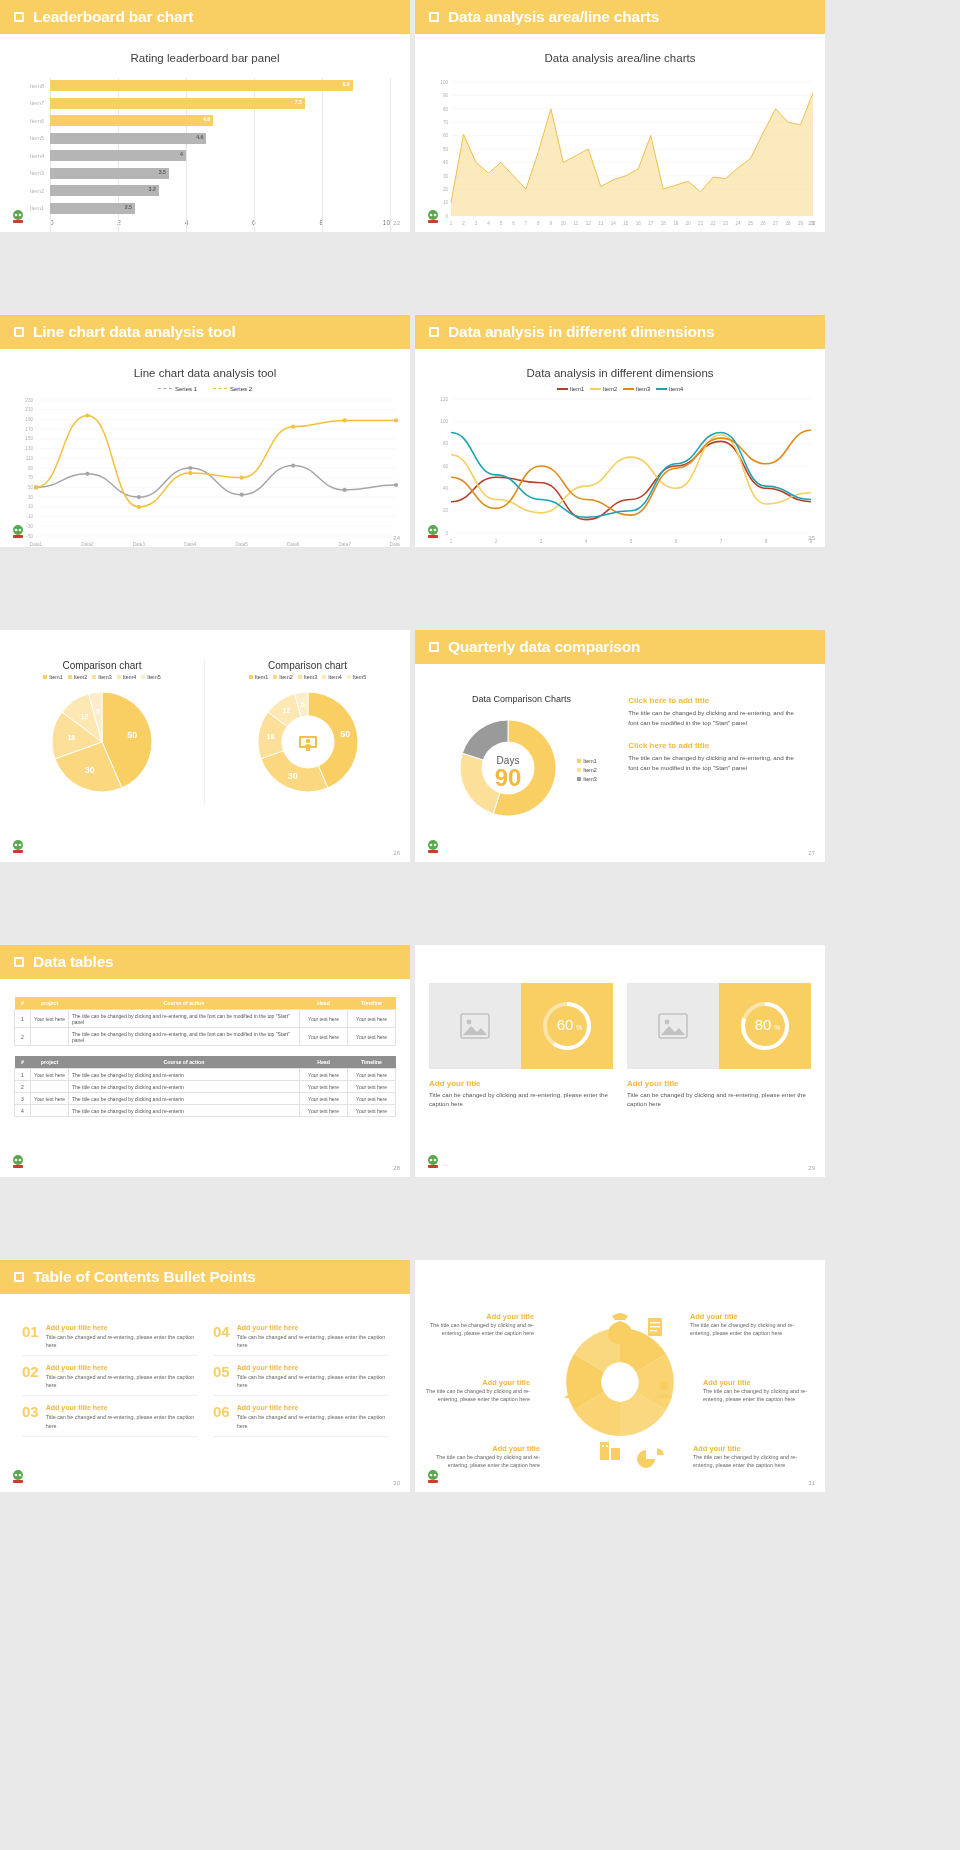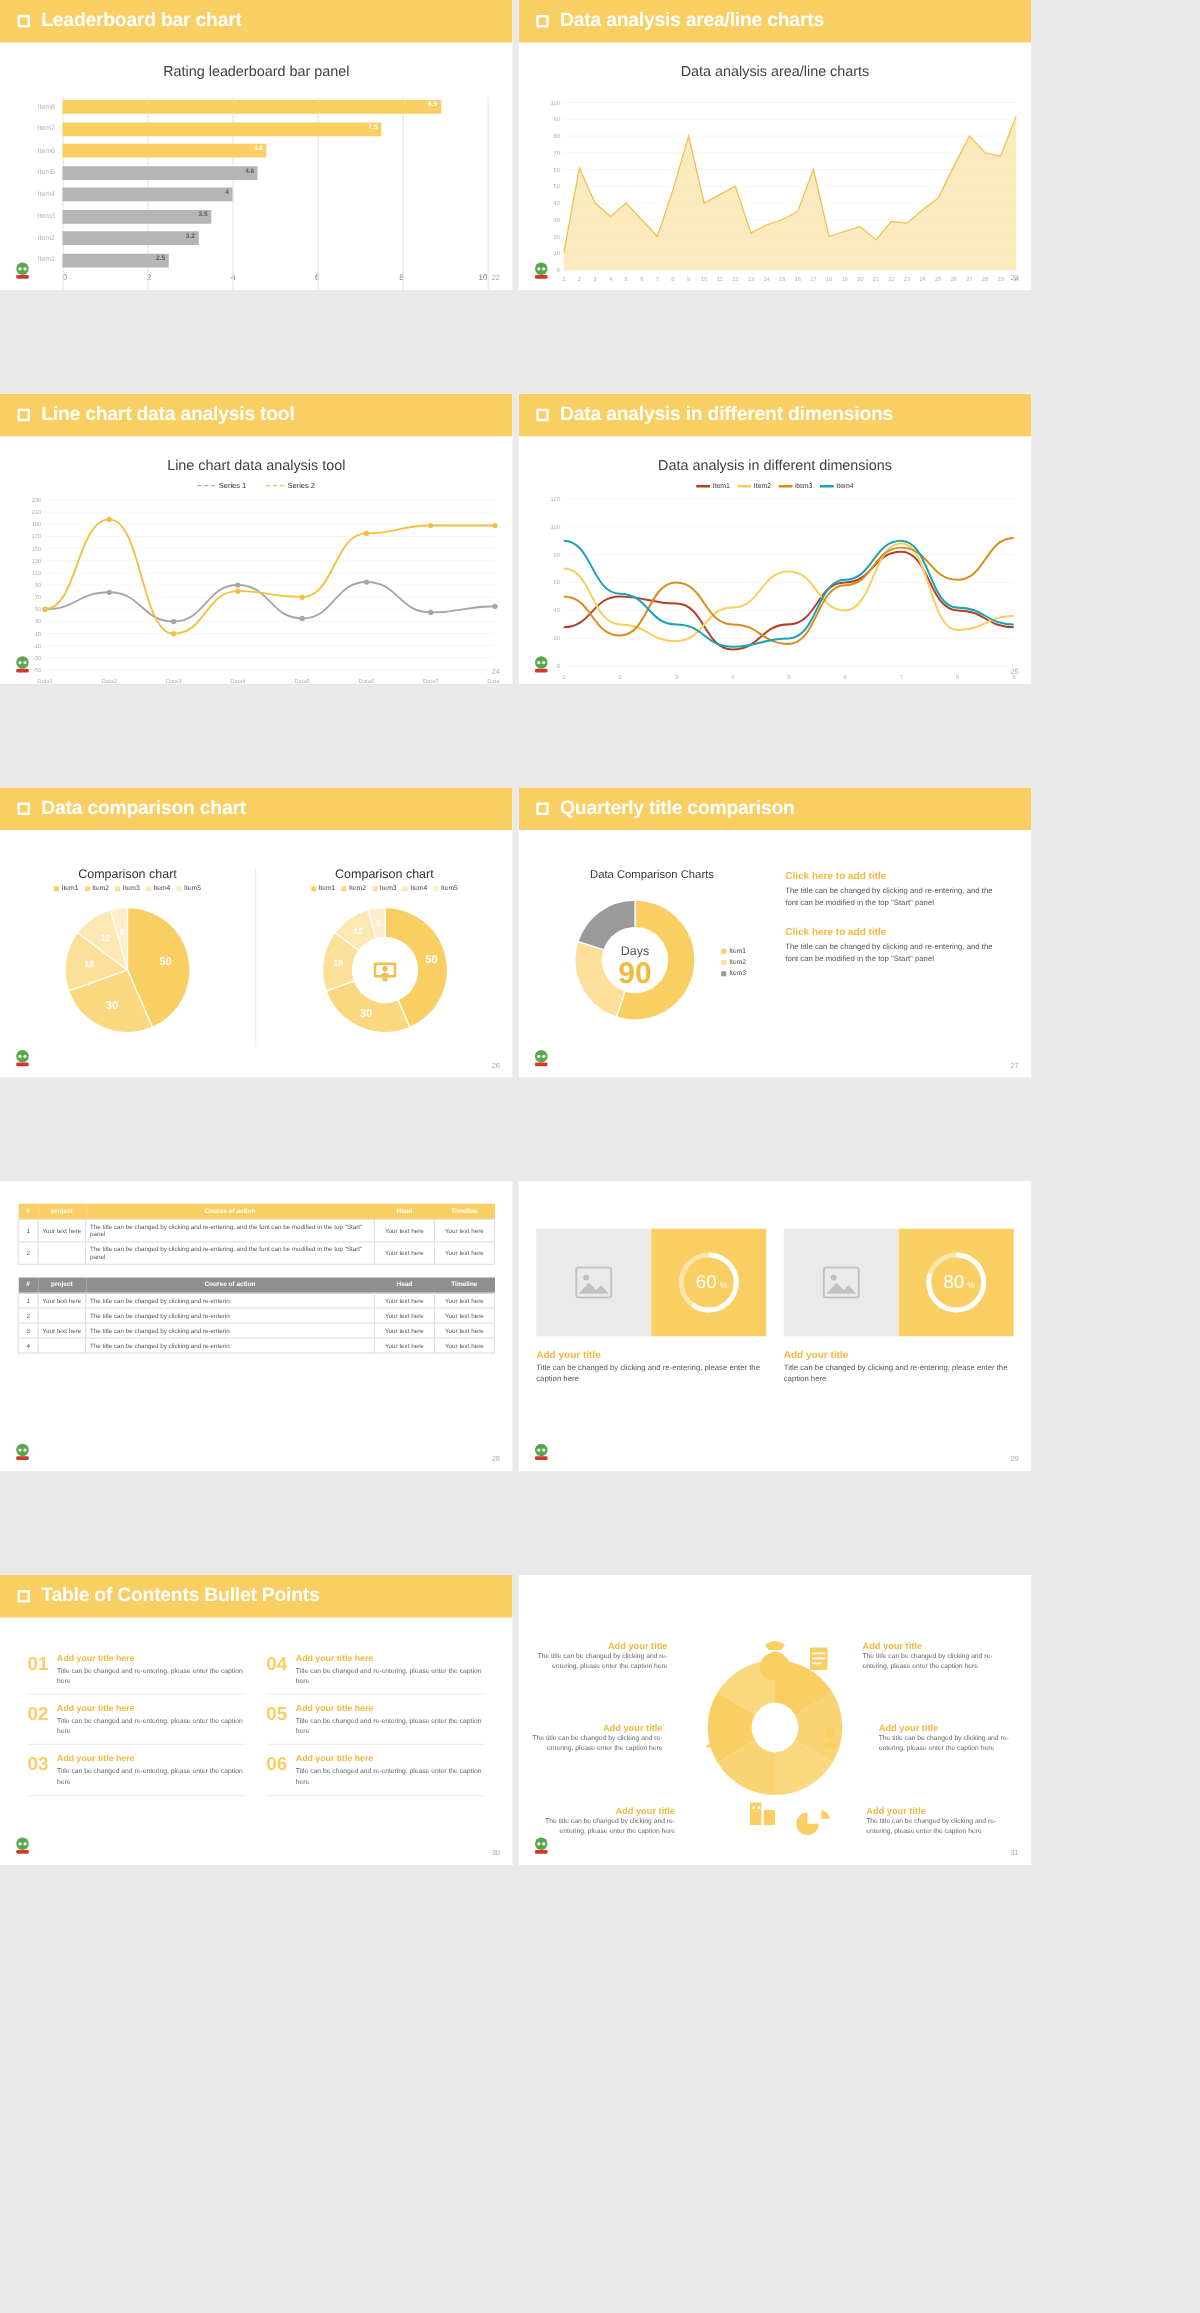--- a/index.html
+++ b/index.html
@@ -401,24 +401,20 @@
           <circle cx="8" cy="6" r="5" fill="#5aa84e"></circle>
           <circle cx="6" cy="6" r="1.3" fill="#fff"></circle>
           <circle cx="10" cy="6" r="1.3" fill="#fff"></circle>
           <rect x="3" y="11" width="10" height="3" rx="1" fill="#d03a2a"></rect>
         </svg>
   </div>
   <div class="pgno">25</div>
 </div>
 
 <div class="slide">
-  <div class="sbar">
-    <span class="sq"></span>
-    <h2>Data comparison chart</h2>
-  </div>
   <div class="body">
     <div style="display:flex;margin-top:30px;">
       <div style="width:50%;border-right:1px solid #eee;">
         <div style="text-align:center;font-size:10px;color:#333;">Comparison chart</div>
         <div class="plegend" id="pieLeg1">
               <div class="pli">
                 <b style="background: rgb(249, 207, 100);"></b>
                 <span>Item1</span>
               </div>
               <div class="pli">
@@ -505,21 +501,21 @@
           <circle cx="10" cy="6" r="1.3" fill="#fff"></circle>
           <rect x="3" y="11" width="10" height="3" rx="1" fill="#d03a2a"></rect>
         </svg>
   </div>
   <div class="pgno">26</div>
 </div>
 
 <div class="slide">
   <div class="sbar">
     <span class="sq"></span>
-    <h2>Quarterly title comparison</h2>
+    <h2>Quarterly data comparison</h2>
   </div>
   <div class="body">
     <div style="display:flex;margin-top:30px;justify-content:space-between;">
       <div style="width:52%;text-align:center;">
         <div style="font-size:9px;color:#333;margin-bottom:6px;">Data Comparison Charts</div>
         <div style="display:flex;align-items:center;justify-content:center;gap:6px;">
           <svg id="daysDonut" width="125" height="120" viewBox="0 0 125 120">
                 <path d="M62,10 A48,48 0 1,1 47.16718427000251,103.65071278216736 L53.965558146251354,82.727469423674 A26,26 0 1,0 62,32 Z" fill="#f9cf64" stroke="#fff" stroke-width="1"></path>
                 <path d="M47.16718427000251,103.65071278216736 A48,48 0 0,1 16.349287217832632,43.16718427000251 L37.272530576326005,49.96555814625136 A26,26 0 0,0 53.965558146251354,82.727469423674 Z" fill="#fcdf98" stroke="#fff" stroke-width="1"></path>
                 <path d="M16.349287217832632,43.16718427000251 A48,48 0 0,1 61.99999999999999,10 L61.99999999999999,32 A26,26 0 0,0 37.272530576326005,49.96555814625136 Z" fill="#9a9a9a" stroke="#fff" stroke-width="1"></path>
@@ -559,20 +555,24 @@
           <circle cx="8" cy="6" r="5" fill="#5aa84e"></circle>
           <circle cx="6" cy="6" r="1.3" fill="#fff"></circle>
           <circle cx="10" cy="6" r="1.3" fill="#fff"></circle>
           <rect x="3" y="11" width="10" height="3" rx="1" fill="#d03a2a"></rect>
         </svg>
   </div>
   <div class="pgno">27</div>
 </div>
 
 <div class="slide">
+  <div class="sbar">
+    <span class="sq"></span>
+    <h2>Data tables</h2>
+  </div>
   <div class="body">
     <div style="padding:18px 14px 0 14px;">
       <table id="tbl1">
             <thead>
               <tr>
                 <th style="width: 16px;">#</th>
                 <th style="width: 38px;">project</th>
                 <th style="width: auto;">Course of action</th>
                 <th style="width: 48px;">Head</th>
                 <th style="width: 48px;">Timeline</th>

